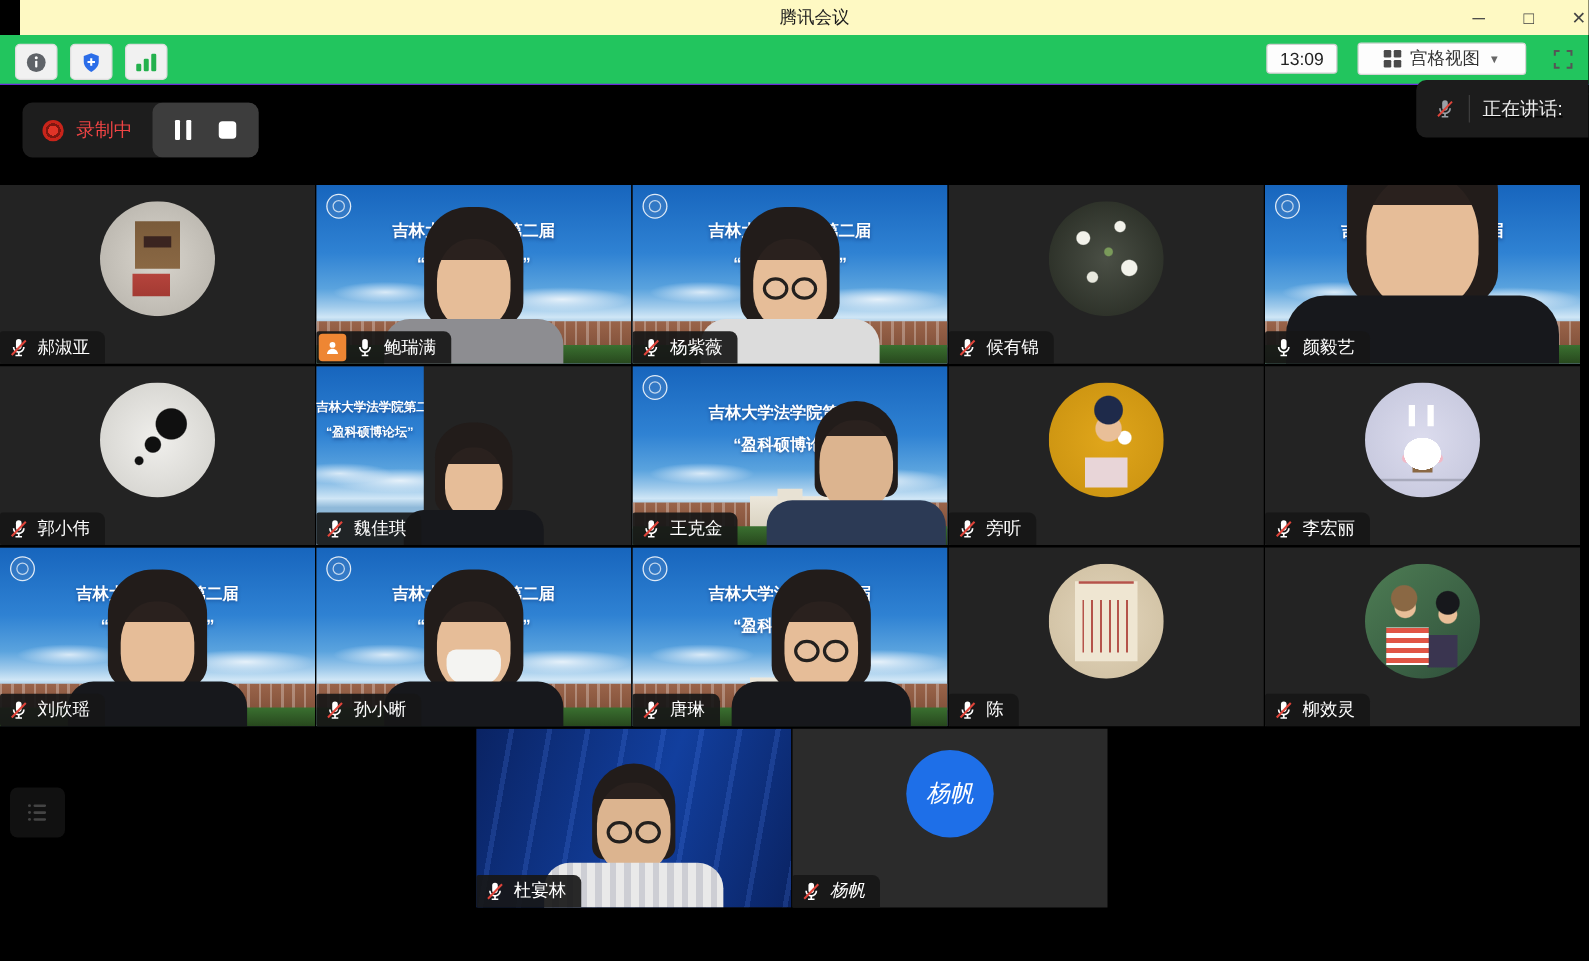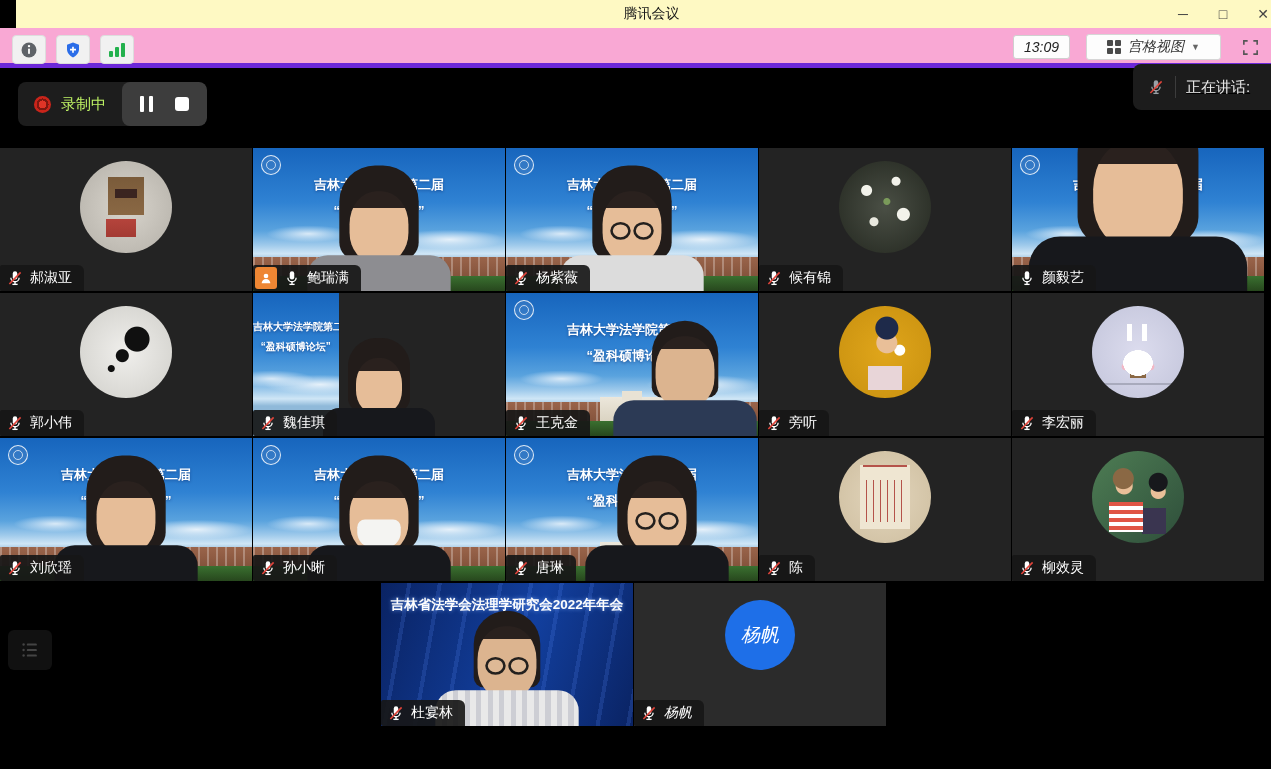--- a/index.html
+++ b/index.html
@@ -8,22 +8,22 @@
 
   
   .titlebar{position:absolute;left:16px;top:0;width:100%;height:28px;background:#fef9c3;}
   .titlebar .title{position:absolute;left:0;right:0;top:5px;text-align:center;
        font-size:14px;color:#1a1a1a;}
   .win-controls{position:absolute;right:4px;top:0;height:28px;display:flex;}
   .win-btn{width:40px;height:28px;display:flex;align-items:center;justify-content:center;
        color:#444;font-size:14px;cursor:default;}
 
   
-  .toolbar{position:absolute;left:0;top:28px;width:100%;height:40px;background:#f9a8d4;
-       border-bottom:5px solid #6d28d9;box-sizing:border-box;font-style:italic;}
+  .toolbar{position:absolute;left:0;top:28px;width:100%;height:40px;background:#22c55e;
+       border-bottom:1px solid #6d28d9;box-sizing:border-box;}
   .tb-left{position:absolute;left:12px;top:7px;display:flex;gap:10px;}
   .tb-icon-btn{width:32px;height:27px;background:#f1f1f1;border:1px solid #ddd;border-radius:4px;
        display:flex;align-items:center;justify-content:center;}
   .signal{display:flex;align-items:flex-end;gap:2px;height:14px;}
   .signal i{display:block;width:4px;border-radius:1px;background:var(--signal-green,#23b14d);}
   .signal i:nth-child(1){height:6px}.signal i:nth-child(2){height:10px}.signal i:nth-child(3){height:14px}
   .tb-right{position:absolute;right:8px;top:6px;display:flex;align-items:center;gap:16px;}
   .time-box{border:1px solid #cfcfcf;border-radius:3px;background:#fdfdfd;color:#222;
        font-size:14px;padding:3px 10px;}
   .view-btn{display:flex;align-items:center;gap:7px;border:1px solid #d6d6d6;border-radius:3px;
@@ -37,21 +37,21 @@
 
   
   .stage{position:absolute;left:0;top:68px;width:1271px;height:701px;background:#000;}
 
   
   .record-pill{position:absolute;left:18px;top:14px;height:44px;display:flex;align-items:stretch;
        background:#1d1d1d;border-radius:8px;overflow:hidden;}
   .rec-left{display:flex;align-items:center;gap:10px;padding:0 16px;}
   .rec-dot{width:17px;height:17px;border-radius:50%;
        background:radial-gradient(circle,#e03427 0 4px,#7e1710 4px 6px,#c9241a 6px 9px);}
-  .rec-text{color:#bef264;font-size:15px;}
+  .rec-text{color:#ef4444;font-size:15px;}
   .rec-ctrls{display:flex;align-items:center;gap:22px;background:#3d3d3d;border-radius:8px;
        padding:0 18px;}
   .pause-glyph{display:flex;gap:5px;}
   .pause-glyph i{display:block;width:4px;height:16px;background:#fff;border-radius:1px;}
   .stop-glyph{width:14px;height:14px;background:#fff;border-radius:3px;}
 
   
   .speaking{position:absolute;right:0;top:-4px;height:46px;min-width:138px;background:#1c1c1c;
        border-radius:8px 0 0 8px;display:flex;align-items:center;gap:10px;padding:0 2px 0 14px;
        box-sizing:border-box;text-decoration:underline;}
@@ -658,21 +658,20 @@
         <line x1="12" y1="17" x2="12" y2="20.5" stroke="#fff" stroke-width="1.8"></line>
         <line x1="8.5" y1="20.5" x2="15.5" y2="20.5" stroke="#fff" stroke-width="1.8"></line>
         <line class="slash" x1="4.5" y1="20" x2="19.5" y2="4.5" stroke="#e0443a" stroke-width="2.2"></line>
       </svg>
       <span class="pname">柳效灵</span>
     </div>
   </div>
       <div class="tile t-video-annual" style="left: 381px; top: 515px;">
 
     <div class="abg">
-      <div class="ab1">吉林省法学会法理学研究会2022年年会</div>
       <div class="ab2">暨</div>
     </div>
     <div class="person hair-short shirt-stripe has-glasses f-big">
       <div class="hair"></div>
       <div class="head">
         <div class="glasses"></div>
 
       </div>
       <div class="shoulders"></div>
     </div>

